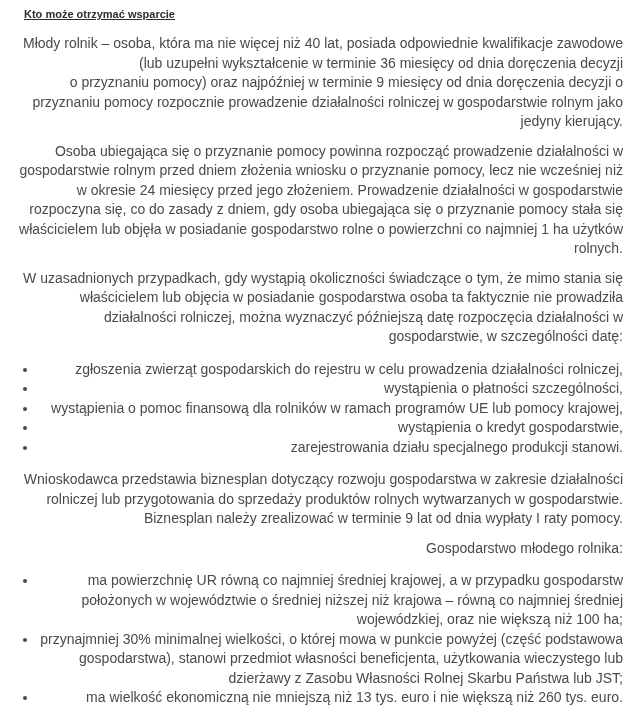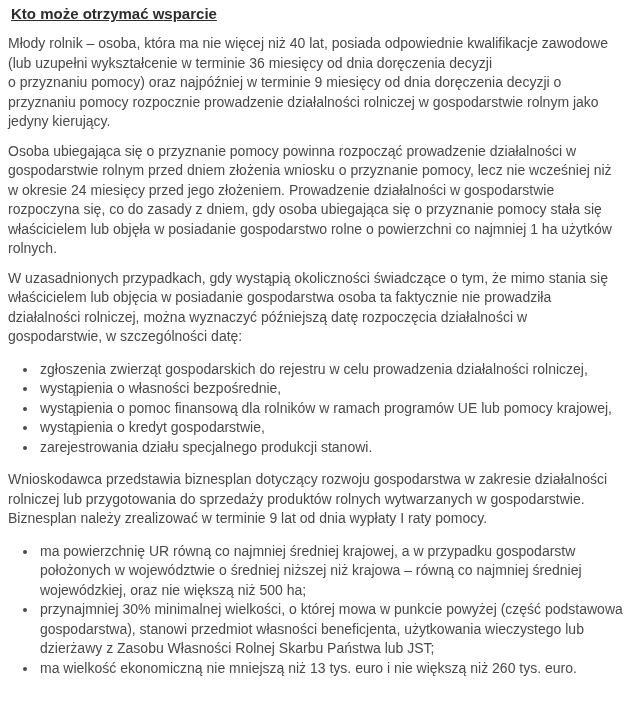--- a/index.html
+++ b/index.html
@@ -14,35 +14,37 @@
     color: #4a4a4a;
   }
   .doc {
     box-sizing: border-box;
     width: 633px;
     padding: 4px 10px 2px 8px;
     font-size: 14px;
     line-height: 19.5px;
   }
   .doc-heading {
-    font-size: 15px;
+    font-size: 11px;
     line-height: 20px;
     font-weight: bold;
     color: #2d2d2d;
     text-decoration: underline;
-    margin: 0 0 10px 3px;
+    margin: 0 0 10px 16px;
   }
   .doc p {
     margin: 0 0 10px 0;
     white-space: pre-line;
+    text-align: right;
   }
   .doc ul {
     margin: 13px 0 13px 0;
     padding: 0 0 0 30px;
     list-style: disc;
+    text-align: right;
   }
   .doc li {
     margin: 0;
     padding-left: 2px;
   }
   .doc p:last-child {
     margin-bottom: 0;
   }
 </style>
 </head>
@@ -54,28 +56,29 @@
 
   <p>Młody rolnik – osoba, która ma nie więcej niż 40 lat, posiada odpowiednie kwalifikacje zawodowe (lub uzupełni wykształcenie w terminie 36 miesięcy od dnia doręczenia decyzji
 o przyznaniu pomocy) oraz najpóźniej w terminie 9 miesięcy od dnia doręczenia decyzji o przyznaniu pomocy rozpocznie prowadzenie działalności rolniczej w gospodarstwie rolnym jako jedyny kierujący.</p>
 
   <p>Osoba ubiegająca się o przyznanie pomocy powinna rozpocząć prowadzenie działalności w gospodarstwie rolnym przed dniem złożenia wniosku o przyznanie pomocy, lecz nie wcześniej niż w okresie 24 miesięcy przed jego złożeniem. Prowadzenie działalności w gospodarstwie rozpoczyna się, co do zasady z dniem, gdy osoba ubiegająca się o przyznanie pomocy stała się właścicielem lub objęła w posiadanie gospodarstwo rolne o powierzchni co najmniej 1 ha użytków rolnych.</p>
 
   <p>W uzasadnionych przypadkach, gdy wystąpią okoliczności świadczące o tym, że mimo stania się właścicielem lub objęcia w posiadanie gospodarstwa osoba ta faktycznie nie prowadziła działalności rolniczej, można wyznaczyć późniejszą datę rozpoczęcia działalności w gospodarstwie, w szczególności datę:</p>
 
   <ul>
     <li>zgłoszenia zwierząt gospodarskich do rejestru w celu prowadzenia działalności rolniczej,</li>
-    <li>wystąpienia o własności bezpośrednie,</li>
+    <li>wystąpienia o płatności szczególności,</li>
     <li>wystąpienia o pomoc finansową dla rolników w ramach programów UE lub pomocy krajowej,</li>
     <li>wystąpienia o kredyt gospodarstwie,</li>
     <li>zarejestrowania działu specjalnego produkcji stanowi.</li>
   </ul>
 
   <p>Wnioskodawca przedstawia biznesplan dotyczący rozwoju gospodarstwa w zakresie działalności rolniczej lub przygotowania do sprzedaży produktów rolnych wytwarzanych w gospodarstwie. Biznesplan należy zrealizować w terminie 9 lat od dnia wypłaty I raty pomocy.</p>
 
+  <p>Gospodarstwo młodego rolnika:</p>
 
   <ul>
-    <li>ma powierzchnię UR równą co najmniej średniej krajowej, a w przypadku gospodarstw położonych w województwie o średniej niższej niż krajowa – równą co najmniej średniej wojewódzkiej, oraz nie większą niż 500 ha;</li>
+    <li>ma powierzchnię UR równą co najmniej średniej krajowej, a w przypadku gospodarstw położonych w województwie o średniej niższej niż krajowa – równą co najmniej średniej wojewódzkiej, oraz nie większą niż 100 ha;</li>
     <li>przynajmniej 30% minimalnej wielkości, o której mowa w punkcie powyżej (część podstawowa gospodarstwa), stanowi przedmiot własności beneficjenta, użytkowania wieczystego lub dzierżawy z Zasobu Własności Rolnej Skarbu Państwa lub JST;</li>
     <li>ma wielkość ekonomiczną nie mniejszą niż 13 tys. euro i nie większą niż 260 tys. euro.</li>
   </ul>
 
 </div>
 
 </body></html>

